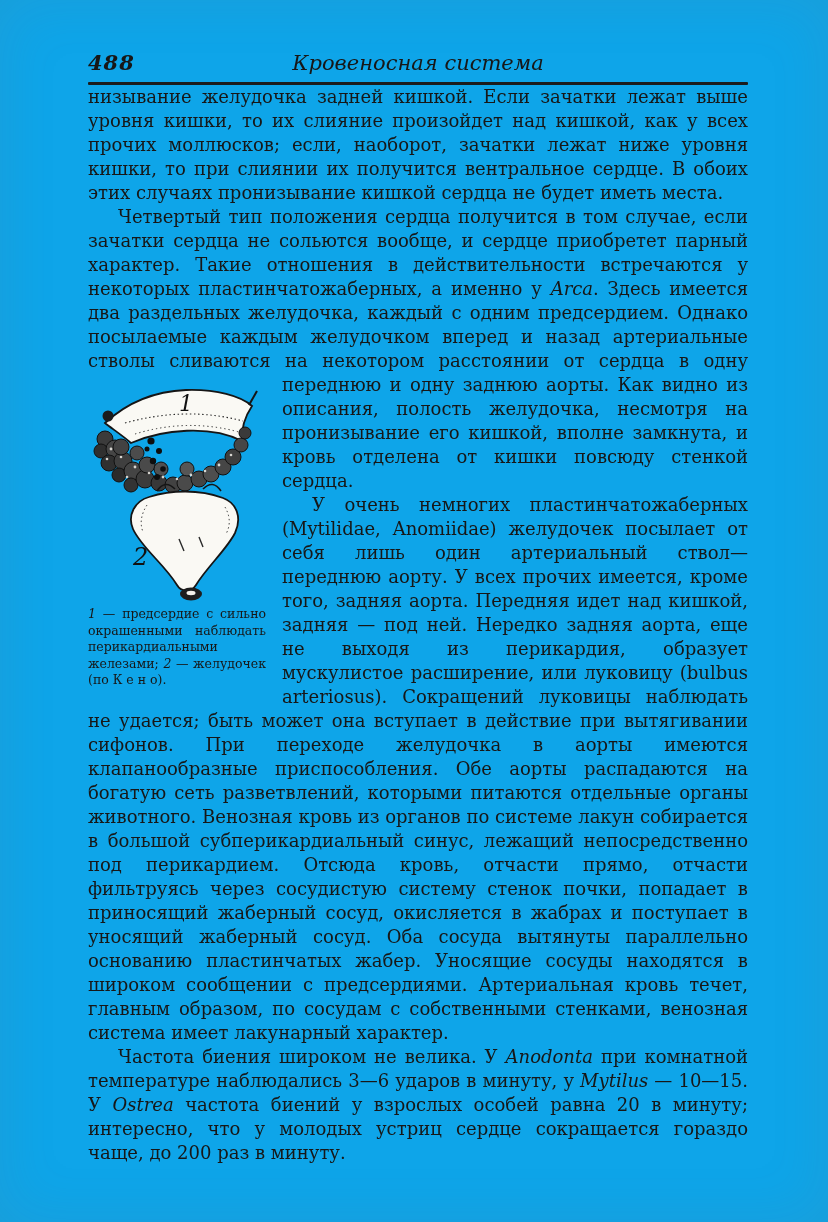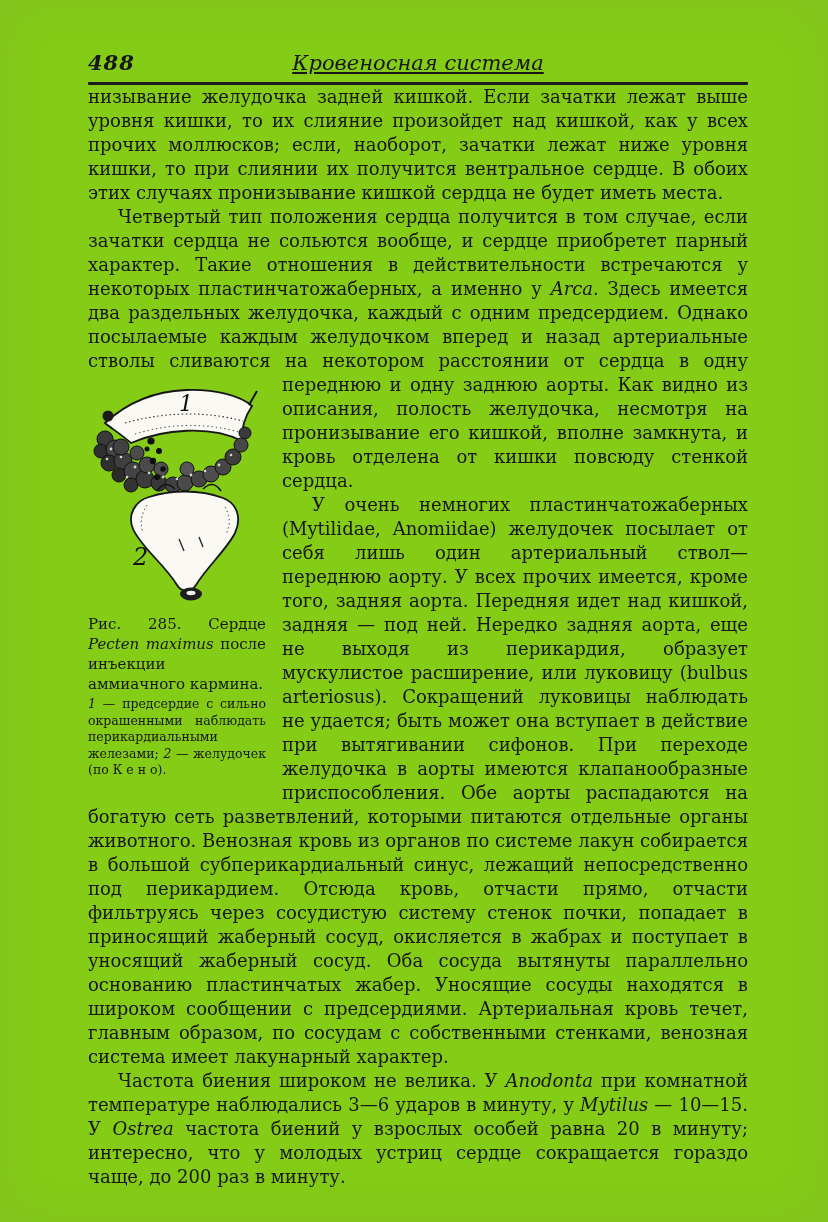--- a/index.html
+++ b/index.html
@@ -1,20 +1,20 @@
 <!DOCTYPE html>
 <html lang="ru"><head>
 <meta charset="utf-8">
 <style>
   html,body{margin:0;padding:0;background:#d8d5cf;}
   .page{
     position:relative;
     width:828px;height:1222px;
     margin:0 auto;
-    background:#84cc16;
+    background:#0ea5e9;
     color:#171717;
     font-family:"DejaVu Serif", serif;
     box-sizing:border-box;
     padding:50px 80px 0 88px;
     overflow:hidden;
     box-shadow:inset 0 0 60px rgba(120,110,95,.12);
   }
   .page-header{
     display:grid;
     grid-template-columns:70px 1fr 70px;
@@ -23,21 +23,20 @@
   .page-num{
     font-size:21px;
     font-style:italic;
     font-weight:bold;
     letter-spacing:1px;
   }
   .running-title{
     text-align:center;
     font-style:italic;
     font-size:21px;
-    text-decoration:underline;
   }
   .header-rule{
     height:3px;
     background:#1c1c1c;
     margin-top:7px;
     border-radius:1px;
   }
   .body-text{
     font-size:18px;
     line-height:24px;
@@ -146,21 +145,20 @@
           <path d="M 58 118 C 44 122 36 136 42 150 C 50 168 74 186 86 206 C 90 213 100 214 105 206 C 116 188 136 170 144 154 C 151 139 146 124 132 119 C 108 110 80 111 58 118 Z" fill="#faf9f4" stroke="#151515" stroke-width="1.8"></path>
           <path d="M 56 126 Q 47 140 52 153" fill="none" stroke="#2a2a2a" stroke-width="1" stroke-dasharray="1.4 2.8"></path>
           <path d="M 134 128 Q 142 142 135 155" fill="none" stroke="#2a2a2a" stroke-width="1" stroke-dasharray="1.4 2.8"></path>
           <path d="M 88 160 L 93 172 M 108 158 L 112 168" stroke="#2a2a2a" stroke-width="1.4" fill="none"></path>
           <ellipse cx="100" cy="215" rx="11" ry="6.5" fill="#1d1d1d"></ellipse>
           <ellipse cx="100" cy="214" rx="4.5" ry="2.2" fill="#f2f0ea"></ellipse>
 
           <text class="svg-label" x="88" y="32" font-size="22" fill="#111111">1</text>
           <text class="svg-label" x="42" y="186" font-size="24" fill="#111111">2</text>
         </svg>
-        <div class="fig-caption"><span>Рис. 285. Сердце </span><i>Pecten maximus</i><span> после инъекции аммиачного кармина.</span></div>
         <div class="fig-legend"><i>1</i><span> — предсердие с сильно окрашенными наблюдать перикардиальными железами; </span><i>2</i><span> — желудочек (по К е н о).</span></div>
       </div><span><span>и одну заднюю аорты. Как видно из описания, полость желудочка, несмотря на пронизывание его кишкой, вполне замкнута, и кровь отделена от кишки повсюду стенкой сердца.</span></span>
     </div>
 
     <div class="para"><span>У очень немногих пластинчатожаберных (Mytilidae, Anomiidae) желудочек посылает от себя лишь один артериальный ствол—переднюю аорту. У всех прочих имеется, кроме того, задняя аорта. Передняя идет над кишкой, задняя — под ней. Нередко задняя аорта, еще не выходя из перикардия, образует мускулистое расширение, или луковицу (bulbus arteriosus). Сокращений луковицы наблюдать не удается; быть может она вступает в действие при вытягивании сифонов. При переходе желудочка в аорты имеются клапанообразные приспособления. Обе аорты распадаются на богатую сеть разветвлений, которыми питаются отдельные органы животного. Венозная кровь из органов по системе лакун собирается в большой субперикардиальный синус, лежащий непосредственно под перикардием. Отсюда кровь, отчасти прямо, отчасти фильтруясь через сосудистую систему стенок почки, попадает в приносящий жаберный сосуд, окисляется в жабрах и поступает в уносящий жаберный сосуд. Оба сосуда вытянуты параллельно основанию пластинчатых жабер. Уносящие сосуды находятся в широком сообщении с предсердиями. Артериальная кровь течет, главным образом, по сосудам с собственными стенками, венозная система имеет лакунарный характер.</span></div>
 
     <div class="para"><span>Частота биения широком не велика. У </span><i>Anodonta</i><span> при комнатной температуре наблюдались 3—6 ударов в минуту, у </span><i>Mytilus</i><span> — 10—15. У </span><i>Ostrea</i><span> частота биений у взрослых особей равна 20 в минуту; интересно, что у молодых устриц сердце сокращается гораздо чаще, до 200 раз в минуту.</span></div>
 
   </main>
 </div>

